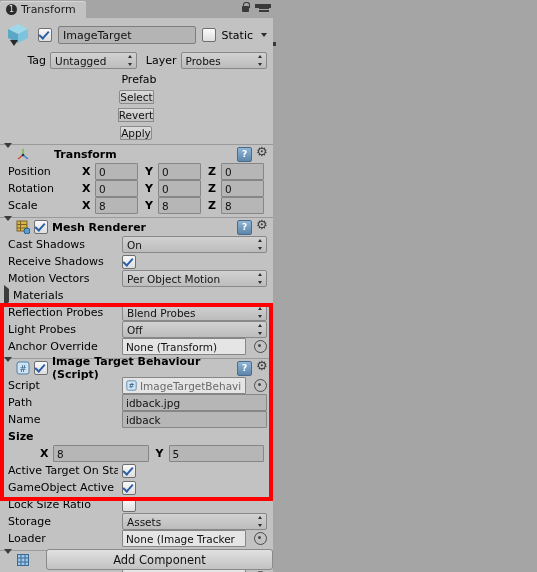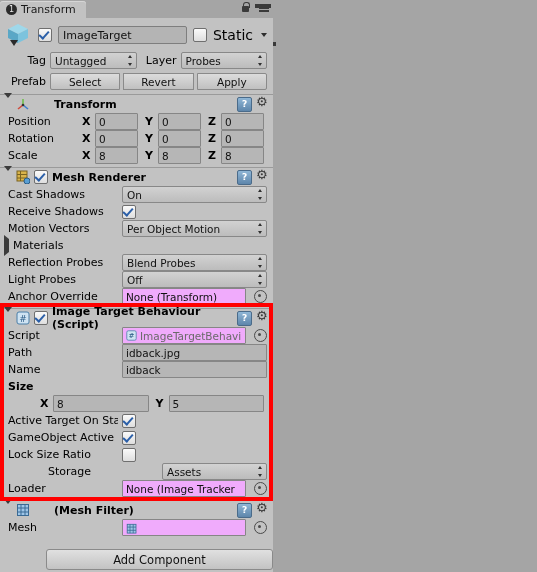--- a/index.html
+++ b/index.html
@@ -66,21 +66,21 @@
   
   #inspector{left:264px;top:0;width:273px;height:572px;background:#c2c2c2;}
   .insp-body{position:absolute;left:0;top:18px;width:273px;height:554px;overflow:hidden;background:#c2c2c2;}
   .sep{height:1px;background:#9a9a9a;}
 
   .objhead{display:flex;align-items:center;padding:5px 6px 3px 6px;gap:6px;background:#c2c2c2;}
   .cube-ico{width:26px;height:24px;position:relative;flex:none;}
   .cbx{width:12px;height:12px;border:1px solid #6f6f6f;background:linear-gradient(#fafafa,#dedede);border-radius:2px;position:relative;flex:none;}
   .cbx.on:after{content:"";position:absolute;left:2px;top:0px;width:4px;height:8px;border:2px solid #2b5fa8;border-top:none;border-left:none;transform:rotate(42deg);}
   .namefield{flex:1;height:16px;background:#b4b4b4;border:1px solid #7e7e7e;border-radius:2px;display:flex;align-items:center;padding:0 4px;font-size:11px;color:#111;}
-  .statictxt{font-size:14px;}
+  .statictxt{font-size:11px;}
   .objhead .caret-d{margin-left:2px;}
 
   .row2{display:flex;align-items:center;padding:2px 6px;gap:4px;}
   .lbl-r{font-size:11px;text-align:right;}
   .popup{
     height:15px;background:linear-gradient(#d2d2d2,#bcbcbc);border:1px solid #888;border-radius:2px;
     display:flex;align-items:center;padding:0 14px 0 4px;font-size:10.5px;color:#111;position:relative;flex:1;min-width:0;
   }
   .popup .updown{position:absolute;right:3px;top:2px;width:5px;height:11px;}
   .popup .updown:before{content:"";position:absolute;top:0;left:0;width:0;height:0;border-left:2.5px solid transparent;border-right:2.5px solid transparent;border-bottom:3.5px solid #2f2f2f;}
@@ -101,21 +101,21 @@
   .gear:before{content:"⚙";position:absolute;left:0;top:-3px;font-size:13px;color:#3a3a3a;line-height:1;}
 
   .prop{display:flex;align-items:center;height:17px;padding:0 6px 0 8px;gap:4px;}
   .prop .pl{font-size:11px;white-space:nowrap;overflow:hidden;}
   .field{
     height:15px;background:#b6b6b6;border:1px solid #868686;border-radius:1px;
     display:flex;align-items:center;padding:0 3px;font-size:10.5px;color:#111;min-width:0;
   }
   .axis{font-size:11px;font-weight:bold;width:9px;text-align:left;flex:none;}
   .objfield{
-    flex:1;height:15px;background:#f0abfc;border:1px solid #868686;border-radius:1px;
+    flex:1;height:15px;background:#e5e5e5;border:1px solid #868686;border-radius:1px;
     display:flex;align-items:center;padding:0 3px;gap:3px;font-size:10.5px;color:#111;min-width:0;overflow:hidden;white-space:nowrap;
   }
   .objfield.dim{color:#6a6a6a;}
   .target-dot{width:11px;height:11px;border:1.4px solid #4a4a4a;border-radius:50%;position:relative;flex:none;}
   .target-dot:after{content:"";position:absolute;left:3.3px;top:3.3px;width:3px;height:3px;background:#4a4a4a;border-radius:50%;}
 
   
   .redbox{position:absolute;border:4px solid #ff0000;box-sizing:border-box;pointer-events:none;}
 
   
@@ -289,21 +289,21 @@
           <span>Untagged</span>
           <span class="updown"></span>
         </div>
         <span class="lbl-r" style="width:36px;">Layer</span>
         <div class="popup" style="max-width:94px;">
           <span>Probes</span>
           <span class="updown"></span>
         </div>
       </div>
 
-      <div class="row2" style="padding-bottom:4px;">
+      <div class="row2" style="padding-bottom:4px;flex-direction:column;">
         <span class="lbl-r" style="width:40px;">Prefab</span>
         <div class="pbtn first">
             <span>Select</span>
           </div>
         <div class="pbtn" style="margin-left:-1px;">
             <span>Revert</span>
           </div>
         <div class="pbtn last" style="margin-left:-1px;">
             <span>Apply</span>
           </div>
@@ -489,21 +489,21 @@
           </div>
           <div class="prop">
             <span class="pl" style="width: 110px; flex: 0 0 auto;">GameObject Active Co</span>
             <span class="cbx on"></span>
           </div>
           <div class="prop">
             <span class="pl" style="width: 110px; flex: 0 0 auto;">Lock Size Ratio</span>
             <span class="cbx"></span>
           </div>
           <div class="prop">
-            <span class="pl" style="width: 110px; flex: 0 0 auto; margin-left: 40px;">Storage</span>
+            <span class="pl" style="width: 110px; flex: 0 0 auto;">Storage</span>
             <div class="popup">
               <span>Assets</span>
               <span class="updown"></span>
             </div>
           </div>
           <div class="prop">
             <span class="pl" style="width: 110px; flex: 0 0 auto;">Loader</span>
             <div class="objfield">
               <span style="overflow: hidden; white-space: nowrap;">None (Image Tracker</span>
             </div>

